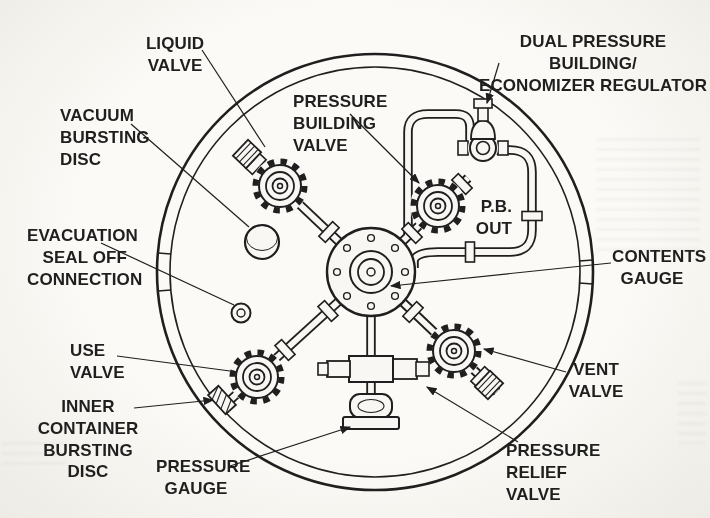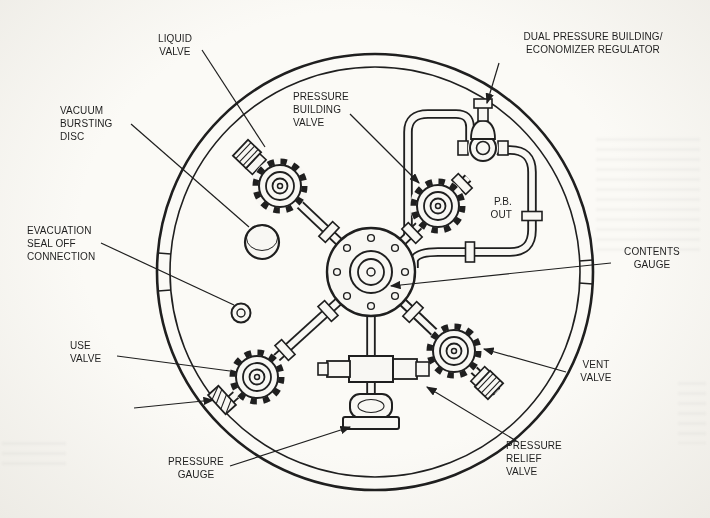--- a/index.html
+++ b/index.html
@@ -4,21 +4,21 @@
 <style>
   * { margin:0; padding:0; box-sizing:border-box; }
   :root { --ink:#1f1f1f; --fill:#f8f7f3; --paper:#fbfaf6; }
   html,body { font-family:"Liberation Sans", sans-serif; background:#e9e8e4; }
   .page {
     position:relative; width:710px; height:518px; overflow:hidden;
     background: radial-gradient(ellipse at 50% 45%, var(--paper) 55%, #edebe5 100%);
   }
   .page svg { position:absolute; left:0; top:0; }
   .lbl {
-    position:absolute; font-size:10px; font-weight:400; line-height:1.28;
+    position:absolute; font-size:17px; font-weight:700; line-height:1.28;
     letter-spacing:0.1px; color:var(--ink); white-space:pre-line;
   }
   .ln     { fill:none; stroke:var(--ink); }
   .bgfill { fill:var(--fill); stroke:var(--ink); }
   .pipeO  { fill:none; stroke:var(--ink);  stroke-width:9.5; }
   .pipeI  { fill:none; stroke:var(--fill); stroke-width:5.8; }
   .leader { fill:none; stroke:var(--ink); stroke-width:1.2; }
   .lobe   { fill:none; stroke:var(--ink); stroke-width:6; stroke-dasharray:6.4 6.4; }
   .hatch  { stroke:var(--ink); stroke-width:1.1; }
   .ghost {
@@ -187,29 +187,31 @@
   <div class="lbl" style="left:60px;  top:105px; width:85px;  text-align:left">VACUUM
 BURSTING
 DISC</div>
   <div class="lbl" style="left:477px; top:31px;  width:232px; text-align:center">DUAL PRESSURE BUILDING/
 ECONOMIZER REGULATOR</div>
   <div class="lbl" style="left:293px; top:91px;  width:85px;  text-align:left">PRESSURE
 BUILDING
 VALVE</div>
   <div class="lbl" style="left:470px; top:196px; width:42px;  text-align:right">P.B.
 OUT</div>
-  <div class="lbl" style="left:27px;  top:225px; width:100px; text-align:left">EVACUATION
+  <div class="lbl" style="left:27px;  top:225px; width:100px; text-align:right">EVACUATION
 SEAL OFF
 CONNECTION</div>
   <div class="lbl" style="left:612px; top:246px; width:80px;  text-align:center">CONTENTS
 GAUGE</div>
   <div class="lbl" style="left:70px;  top:340px; width:62px;  text-align:left">USE
 VALVE</div>
   <div class="lbl" style="left:566px; top:359px; width:60px;  text-align:center">VENT
 VALVE</div>
+  <div class="lbl" style="left:28px;  top:396px; width:120px; text-align:center">INNER CONTAINER
+BURSTING DISC</div>
   <div class="lbl" style="left:156px; top:456px; width:80px;  text-align:center">PRESSURE
 GAUGE</div>
   <div class="lbl" style="left:506px; top:440px; width:80px;  text-align:left">PRESSURE
 RELIEF
 VALVE</div>
 
   <div class="ghost" style="left:596px; top:138px; width:104px; height:118px;"></div>
   <div class="ghost" style="left:678px; top:382px; width:28px;  height:62px;"></div>
   <div class="ghost" style="left:2px;   top:442px; width:64px;  height:26px;"></div>
 </div>

